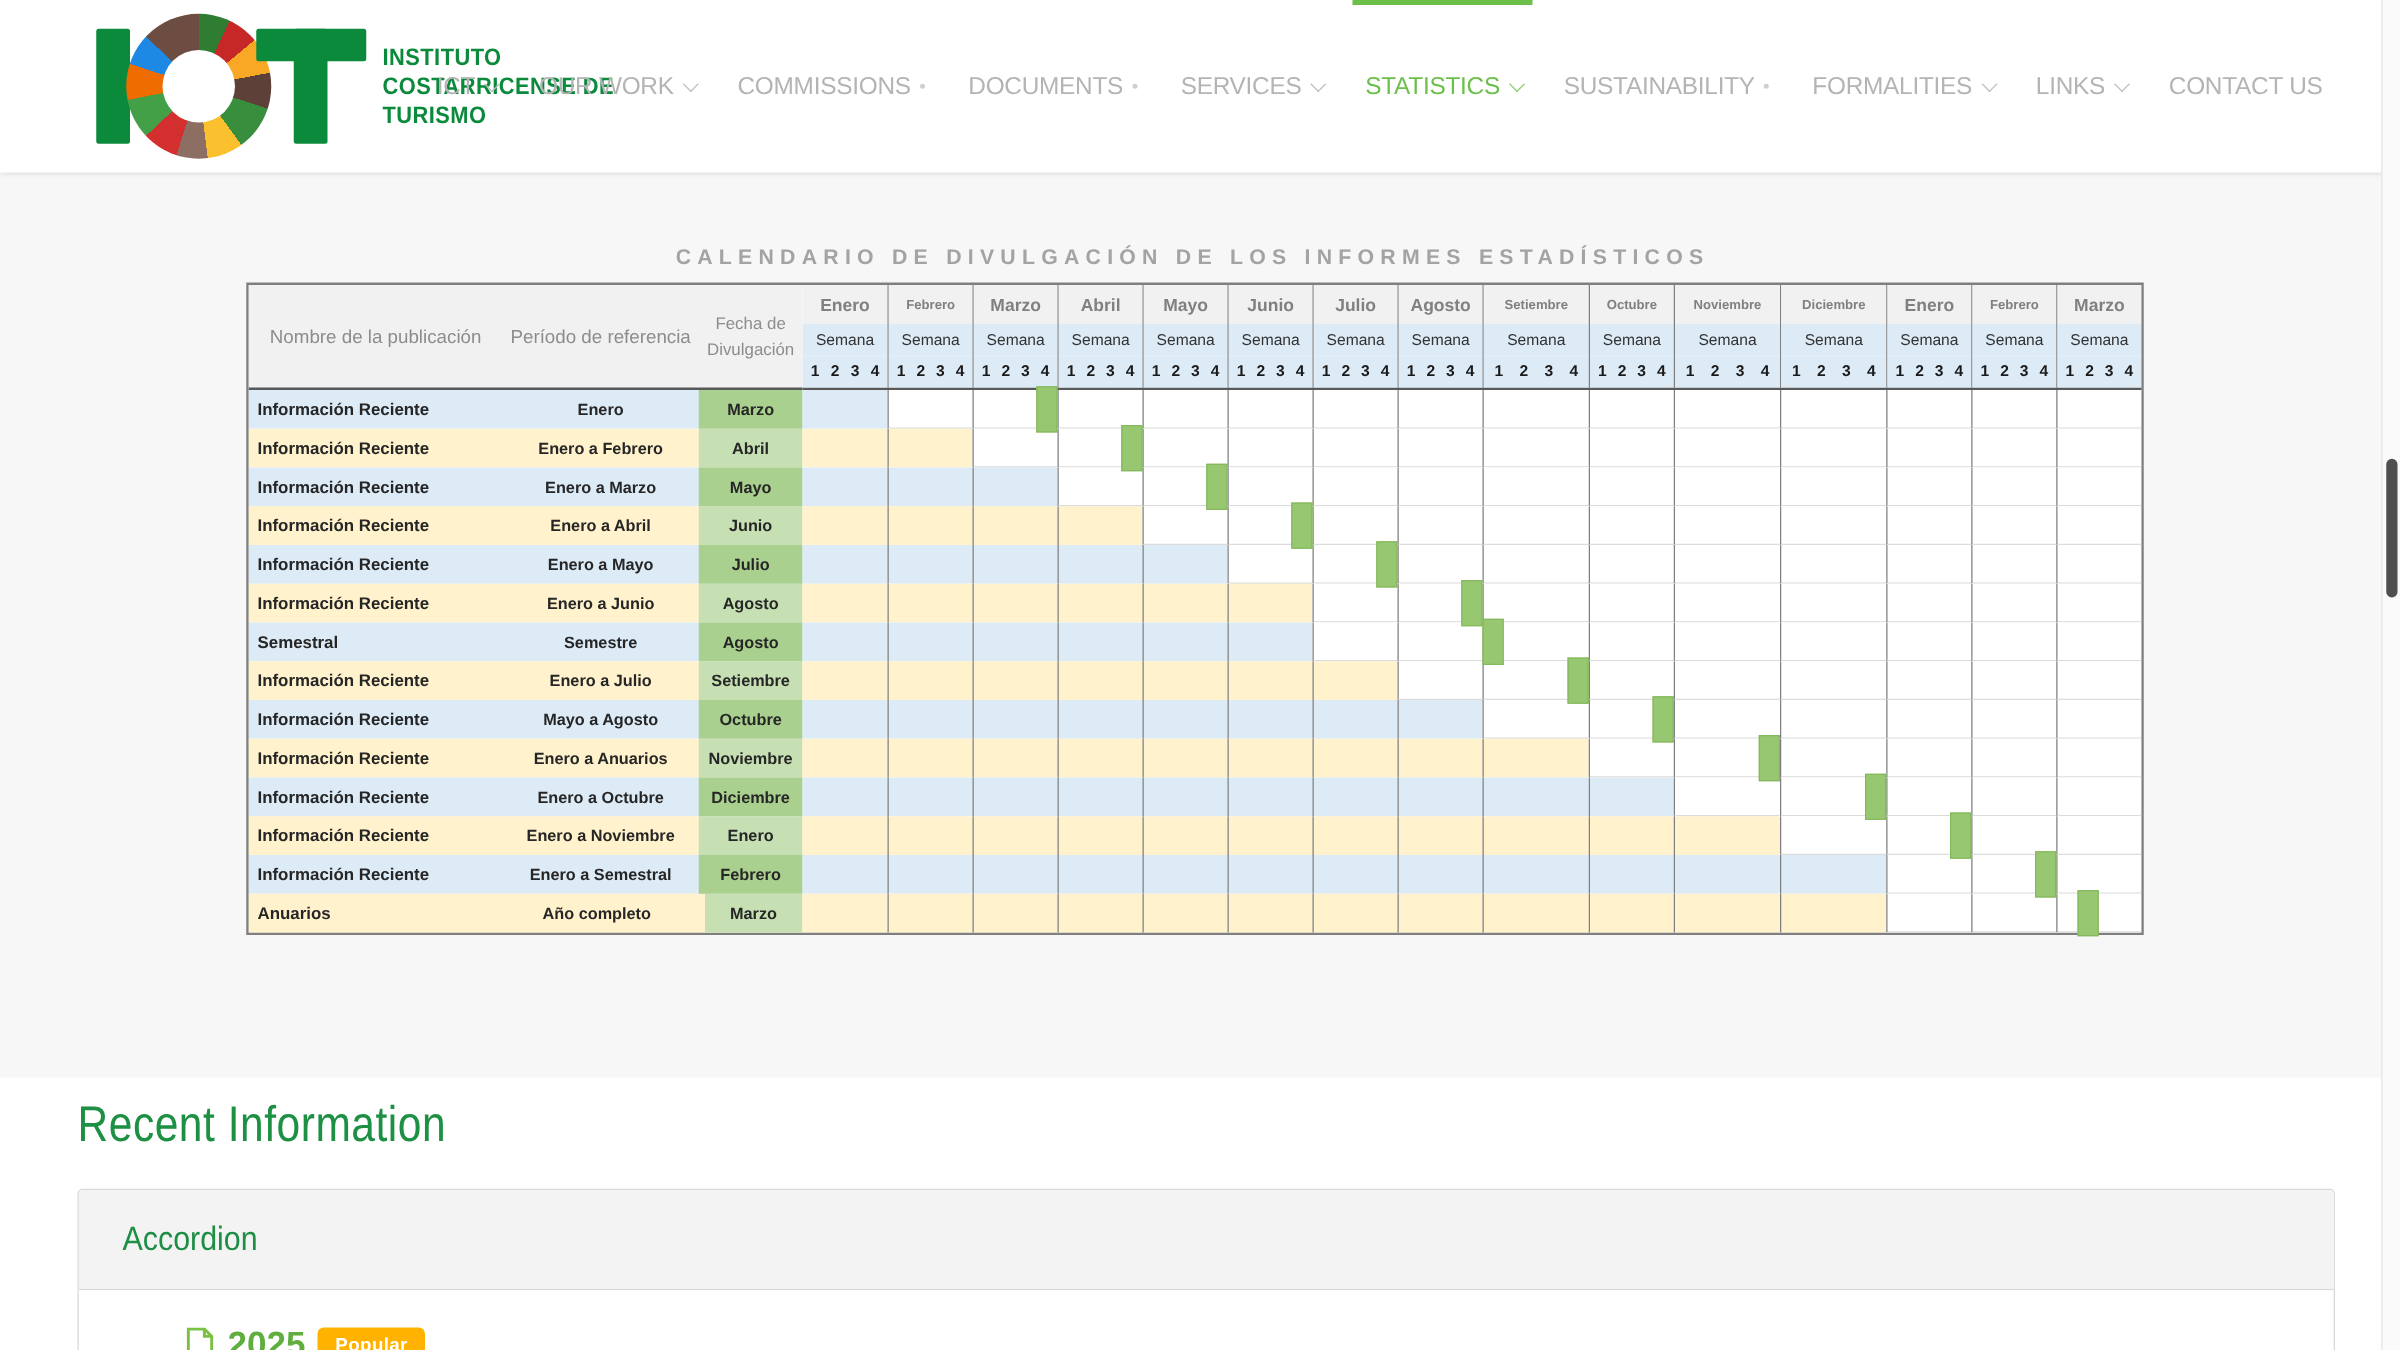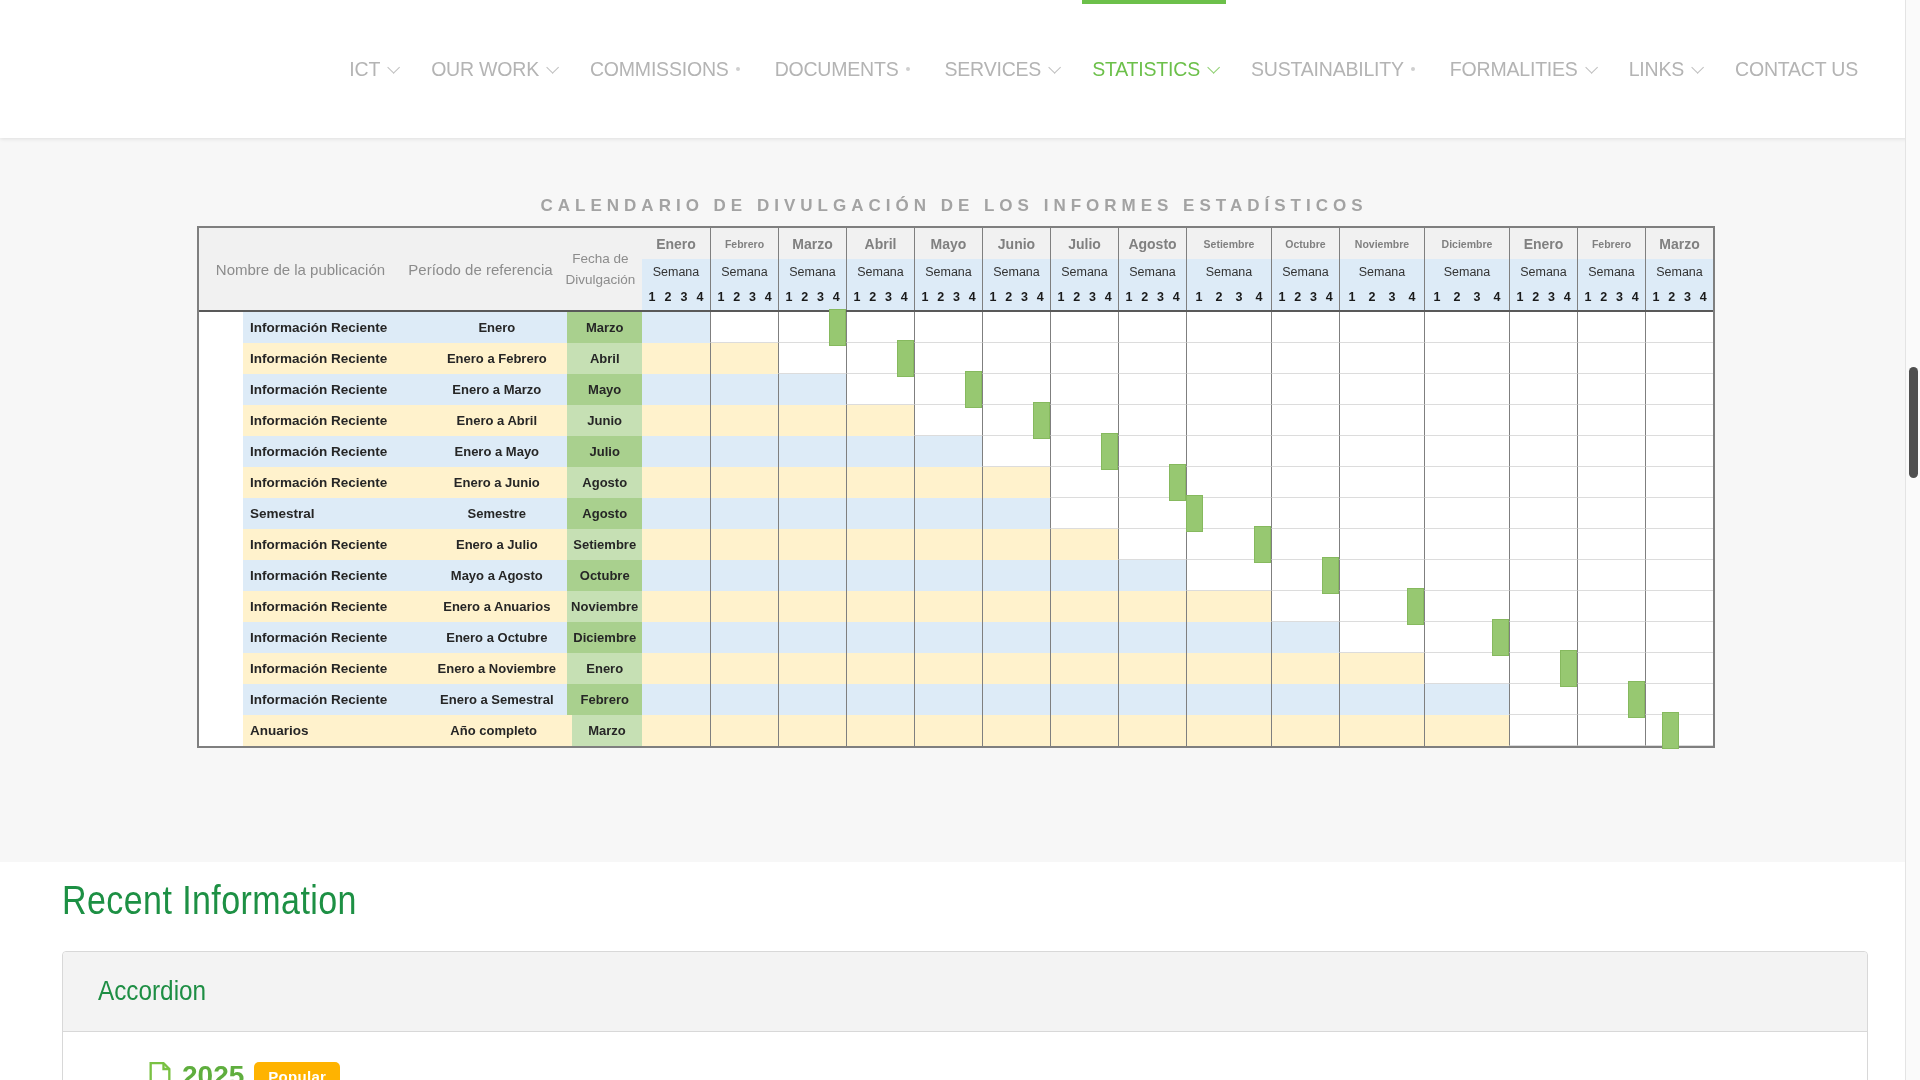--- a/index.html
+++ b/index.html
@@ -43,21 +43,21 @@
   
   .cal-title { position:absolute; left:197px; top:196px; width:1514px; text-align:center;
     color:#a3a3a3; font-weight:bold; font-size:17px; letter-spacing:5px; }
   .cal { position:absolute; left:197px; top:226px; display:flex;
     border:2px solid #7f7f7f; background:#fff; font-size:13.5px; color:#262626; }
   .cal-left { width:443px; }
   .cal-left-header { height:84px; background:#f1f1f1; display:flex; border-bottom:2px solid #595959; }
   .cal-left-header .hcell { display:flex; align-items:center; justify-content:center; text-align:center;
     color:#8c8c8c; font-size:15px; line-height:21px; }
   .hcell.c1 { width:203px; } .hcell.c2 { width:157px; } .hcell.c3 { width:83px; font-size:13.5px; }
-  .cal-lrow { display:flex; height:31px; align-items:stretch;margin-left:44px; }
+  .cal-lrow { display:flex; height:31px; align-items:stretch; }
   .cal-lrow .cell { display:flex; align-items:center; font-weight:bold; }
   .cell.name { width:203px; padding-left:7px; }
   .cell.period { width:157px; justify-content:center; font-size:13px; }
   .cell.fecha { width:83px; justify-content:center; font-size:13px; }
 
   .cal-right { position:relative; }
   .cal-right-header { display:flex; border-bottom:2px solid #595959; height:84px; }
   .mcol { border-left:1px solid #7f7f7f; display:flex; flex-direction:column; }
   .mname { height:32px; background:#f1f1f1; color:#808080; font-weight:bold; font-size:14px;
     display:flex; align-items:center; justify-content:center; white-space:nowrap; }
@@ -89,20 +89,35 @@
   
   .scrollbar { position:absolute; right:0; top:0; width:15px; height:1080px;
     background:#fafafa; border-left:1px solid #e4e4e4; z-index:30; }
   .scroll-thumb { position:absolute; left:3px; top:367px; width:9px; height:111px;
     background:#4f4f4f; border-radius:5px; }
 </style>
 </head>
 <body>
 
 <header class="site-header">
+  <div class="logo-wrap">
+    <div class="logo-mark">
+      <div class="logo-i"></div>
+      <div class="logo-ring"></div>
+      <div class="logo-t">
+        <div class="bar"></div>
+        <div class="stem"></div>
+      </div>
+    </div>
+    <div class="logo-text">
+      <div>INSTITUTO</div>
+      <div>COSTARRICENSE DE</div>
+      <div>TURISMO</div>
+    </div>
+  </div>
   <nav class="main-nav">
     <ul id="nav-list">
         <li>
           <a href="#">ICT<span class="caret-chevron"></span></a>
         </li>
         <li>
           <a href="#">OUR WORK<span class="caret-chevron"></span></a>
         </li>
         <li>
           <a href="#">COMMISSIONS<span class="caret-dot"></span></a>

